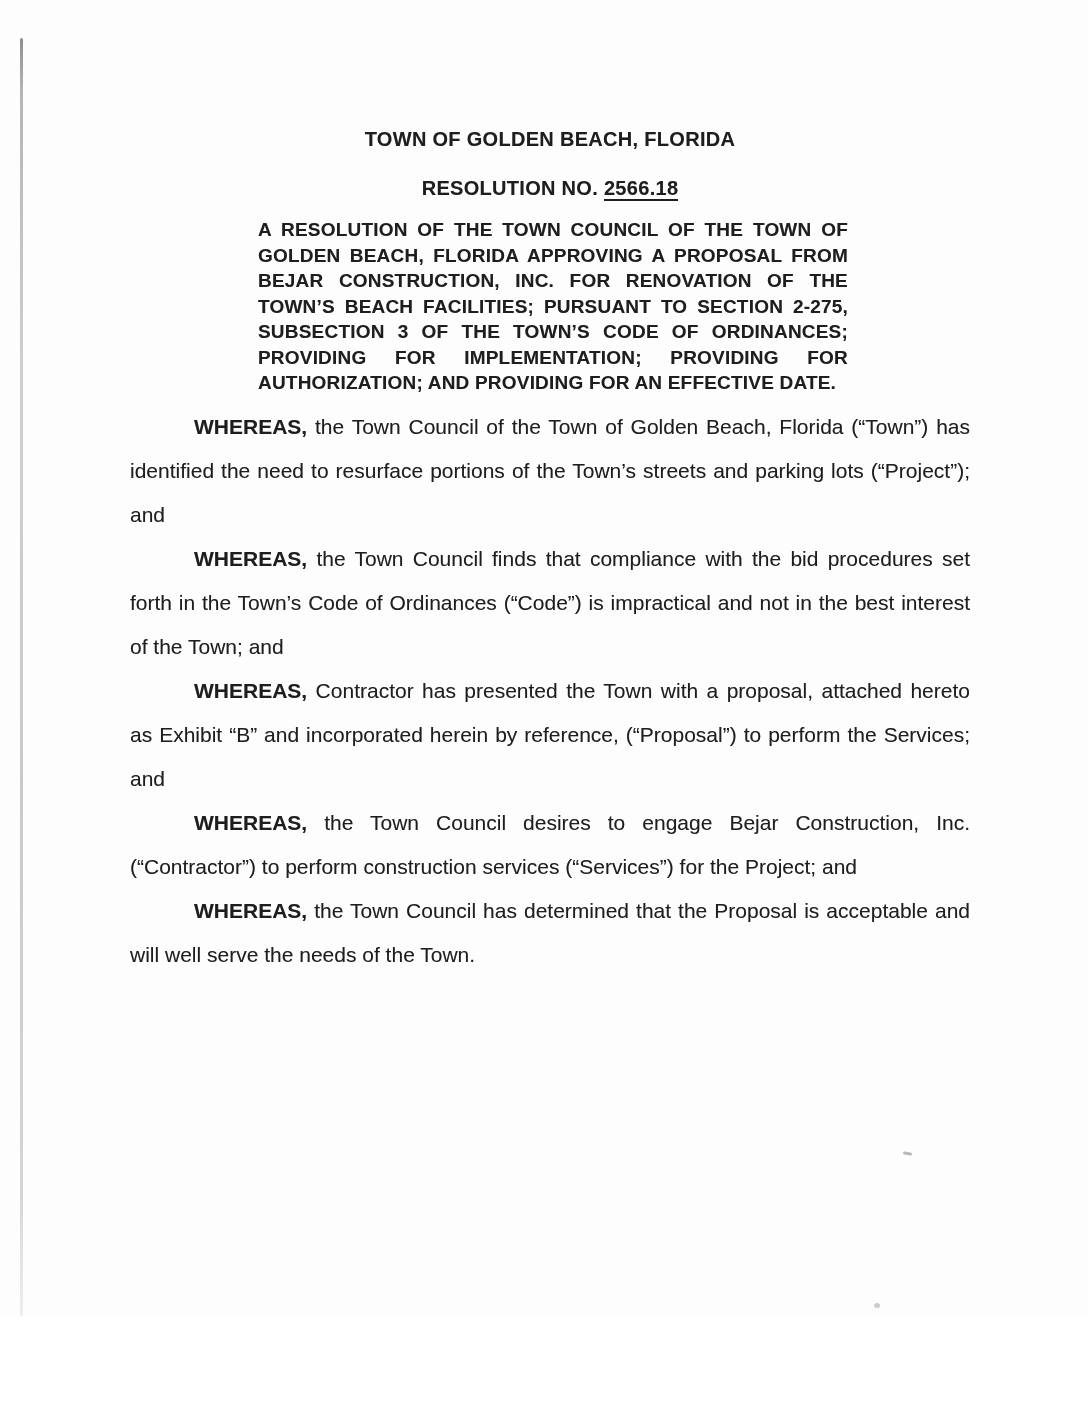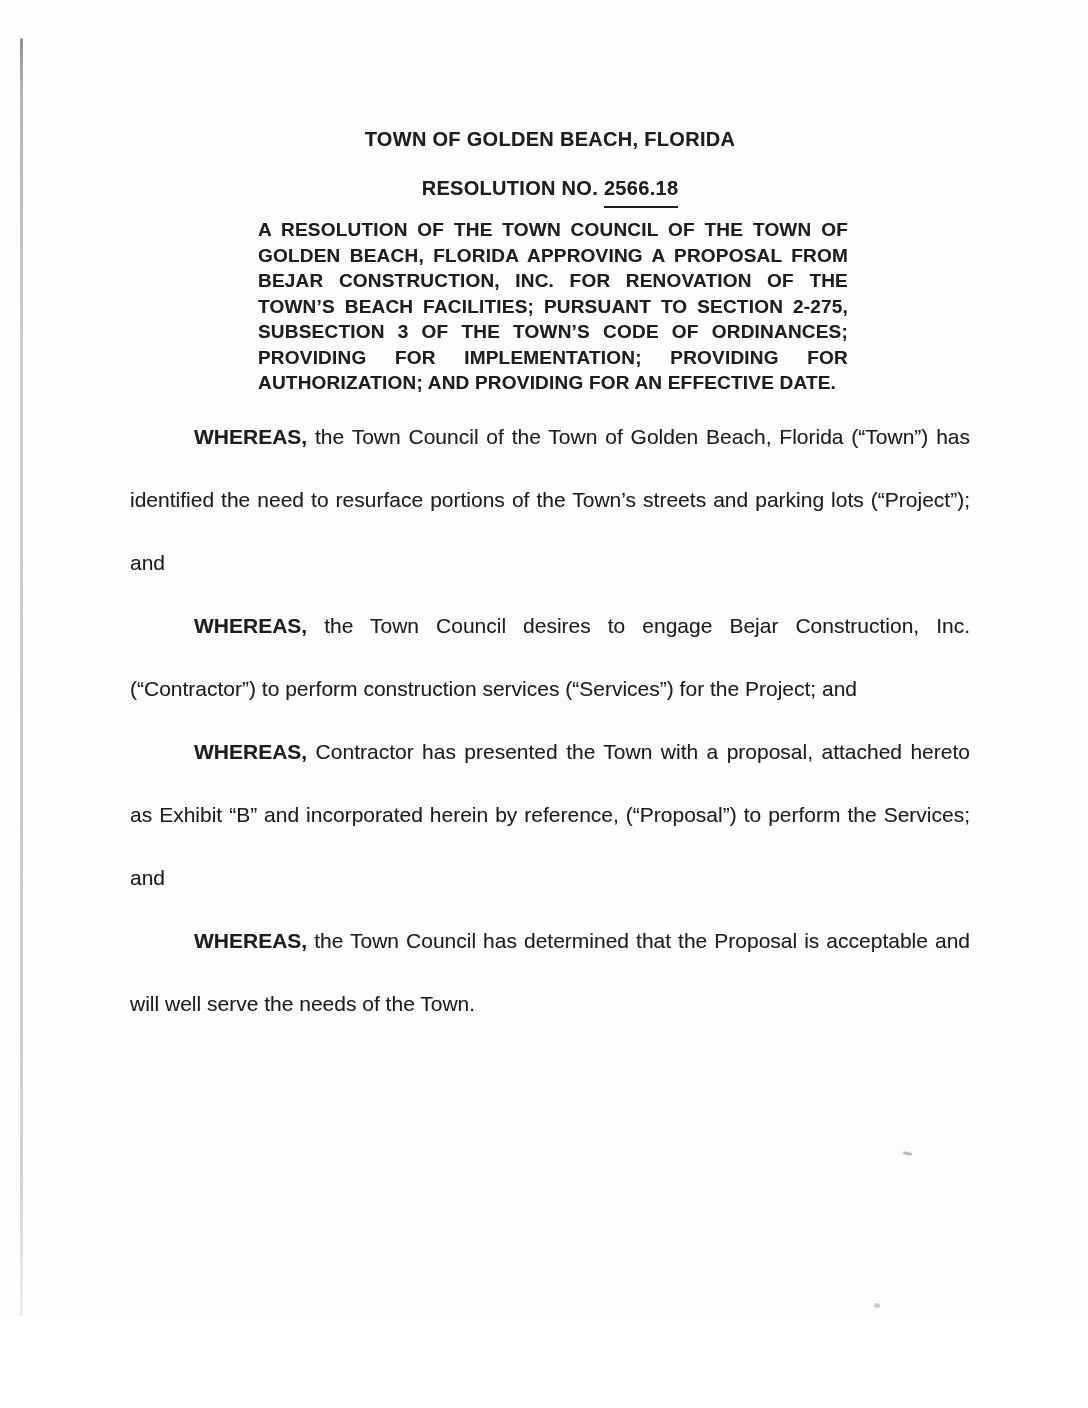--- a/index.html
+++ b/index.html
@@ -64,36 +64,36 @@
   .doc-subtitle {
     margin: 26px 0 0 0;
     text-align: center;
     font-size: 20px;
     font-weight: 700;
     letter-spacing: 0.3px;
     text-shadow: 0 0 0.5px rgba(30,30,30,0.35);
   }
   .underlined-number {
     border-bottom: 2px solid #1e1e1e;
-    padding-bottom: 7px;
+    padding-bottom: 0;
   }
   .summary-block {
     margin: 17px 0 0 128px;
     width: 590px;
     font-size: 19px;
     font-weight: 700;
     line-height: 25.5px;
     text-align: justify;
     letter-spacing: 0.2px;
     text-shadow: 0 0 0.5px rgba(30,30,30,0.35);
   }
   .body-paragraphs {
     margin-top: 9px;
     font-size: 21px;
-    line-height: 63px;
+    line-height: 44px;
     text-align: justify;
   }
   .body-paragraphs p {
     margin: 0;
     text-indent: 64px;
     text-shadow: 0 0 0.4px rgba(30,30,30,0.3);
   }
   .whereas-lead {
     font-weight: 700;
   }
@@ -137,24 +137,27 @@
       <span>RESOLUTION NO. </span><span class="underlined-number">2566.18</span>
     </div>
 
     <div class="summary-block">A RESOLUTION OF THE TOWN COUNCIL OF THE TOWN OF GOLDEN BEACH, FLORIDA APPROVING A PROPOSAL FROM BEJAR CONSTRUCTION, INC. FOR RENOVATION OF THE TOWN’S BEACH FACILITIES; PURSUANT TO SECTION 2-275, SUBSECTION 3 OF THE TOWN’S CODE OF ORDINANCES; PROVIDING FOR IMPLEMENTATION; PROVIDING FOR AUTHORIZATION; AND PROVIDING FOR AN EFFECTIVE DATE.</div>
 
     <div class="body-paragraphs">
       <p>
         <span class="whereas-lead">WHEREAS,</span><span> the Town Council of the Town of Golden Beach, Florida (“Town”) has identified the need to resurface portions of the Town’s streets and parking lots  (“Project”); and</span>
       </p>
       <p>
-        <span class="whereas-lead">WHEREAS,</span><span> the Town Council desires to engage Bejar Construction, Inc. (“Contractor”) to perform construction services (“Services”) for the Project; and</span>
+        <span class="whereas-lead">WHEREAS,</span><span> the Town Council finds that compliance with the bid procedures set forth in the Town’s Code of Ordinances (“Code”) is impractical and not in the best interest of the Town; and</span>
       </p>
       <p>
         <span class="whereas-lead">WHEREAS,</span><span> Contractor has presented the Town with a proposal, attached hereto as Exhibit “B” and incorporated herein by reference, (“Proposal”) to perform the Services; and</span>
+      </p>
+      <p>
+        <span class="whereas-lead">WHEREAS,</span><span> the Town Council desires to engage Bejar Construction, Inc. (“Contractor”) to perform construction services (“Services”) for the Project; and</span>
       </p>
       <p>
         <span class="whereas-lead">WHEREAS,</span><span> the Town Council has determined that the Proposal is acceptable and will well serve the needs of the Town.</span>
       </p>
     </div>
 
   </div>
 
   <div class="page-footer">
     <span class="footer-page">Page 1 of 3</span>

